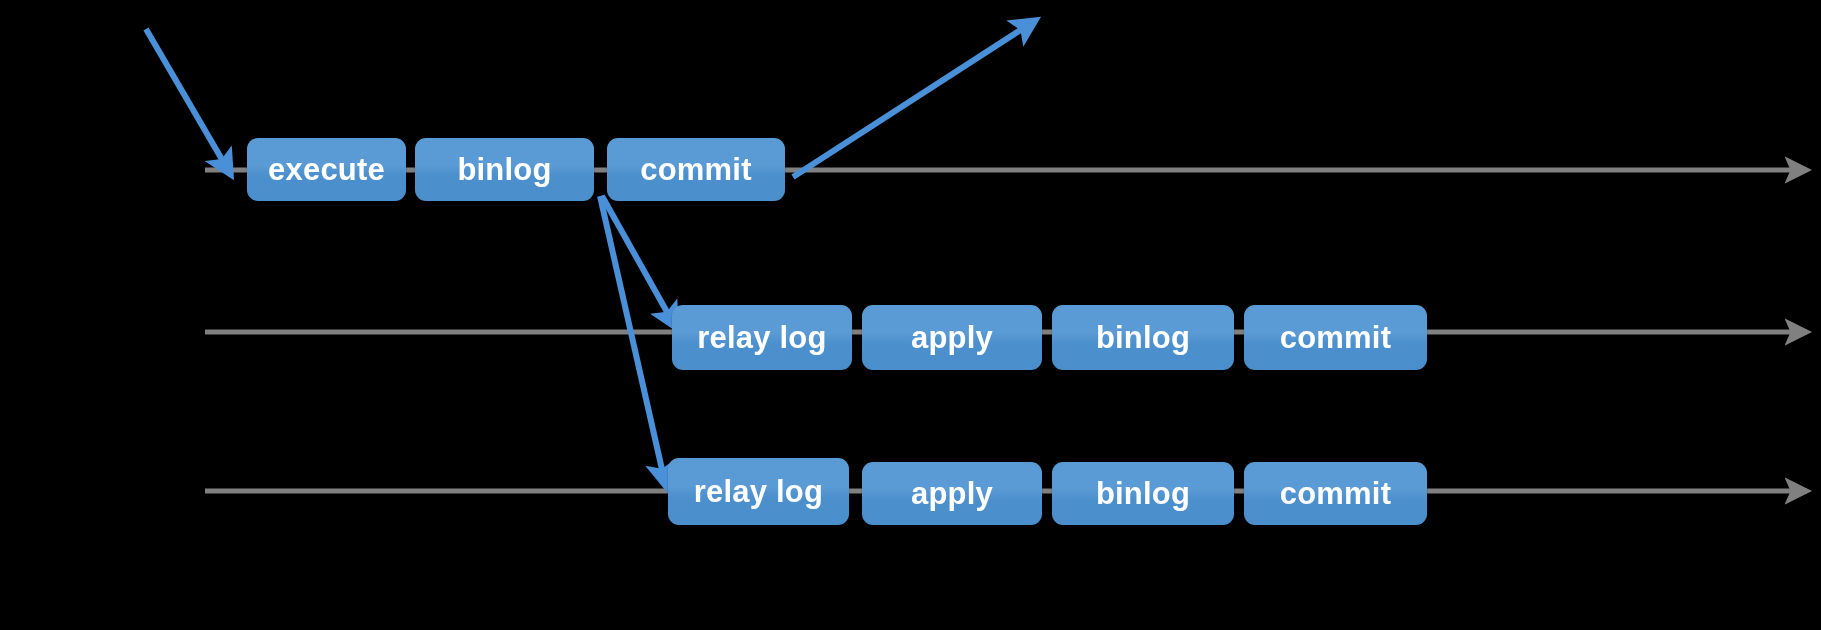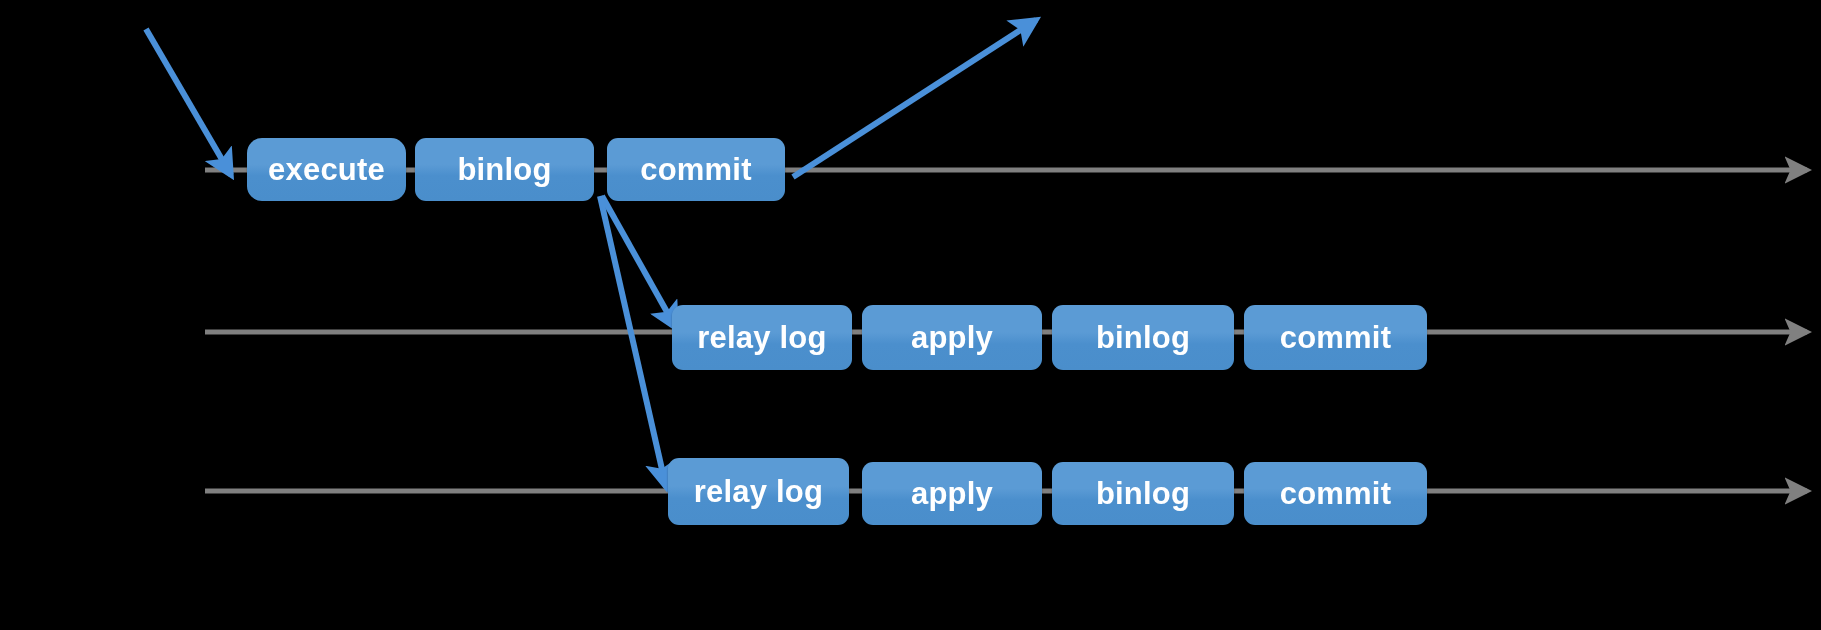--- a/index.html
+++ b/index.html
@@ -61,21 +61,21 @@
       </g>
     <g id="arrow-group">
         <line x1="146" y1="29" x2="231" y2="175" stroke="#4a90d9" stroke-width="6" marker-end="url(#arrowhead-blue)"></line>
         <line x1="793" y1="177" x2="1036" y2="20" stroke="#4a90d9" stroke-width="6" marker-end="url(#arrowhead-blue)"></line>
         <line x1="602" y1="196" x2="676" y2="328" stroke="#4a90d9" stroke-width="6" marker-end="url(#arrowhead-blue)"></line>
         <line x1="600" y1="196" x2="666" y2="487" stroke="#4a90d9" stroke-width="6" marker-end="url(#arrowhead-blue)"></line>
       </g>
   </svg>
 
   <div id="box-group">
-      <div class="node-box" style="left: 247px; top: 138px; width: 159px; height: 63px; border-radius: 15px;">execute</div>
+      <div class="node-box" style="left: 247px; top: 138px; width: 159px; height: 63px;">execute</div>
       <div class="node-box" style="left: 415px; top: 138px; width: 179px; height: 63px;">binlog</div>
       <div class="node-box" style="left: 607px; top: 138px; width: 178px; height: 63px;">commit</div>
       <div class="node-box" style="left: 672px; top: 305px; width: 180px; height: 65px;">relay log</div>
       <div class="node-box" style="left: 862px; top: 305px; width: 180px; height: 65px;">apply</div>
       <div class="node-box" style="left: 1052px; top: 305px; width: 182px; height: 65px;">binlog</div>
       <div class="node-box" style="left: 1244px; top: 305px; width: 183px; height: 65px;">commit</div>
       <div class="node-box" style="left: 668px; top: 458px; width: 181px; height: 67px;">relay log</div>
       <div class="node-box" style="left: 862px; top: 462px; width: 180px; height: 63px;">apply</div>
       <div class="node-box" style="left: 1052px; top: 462px; width: 182px; height: 63px;">binlog</div>
       <div class="node-box" style="left: 1244px; top: 462px; width: 183px; height: 63px;">commit</div>

